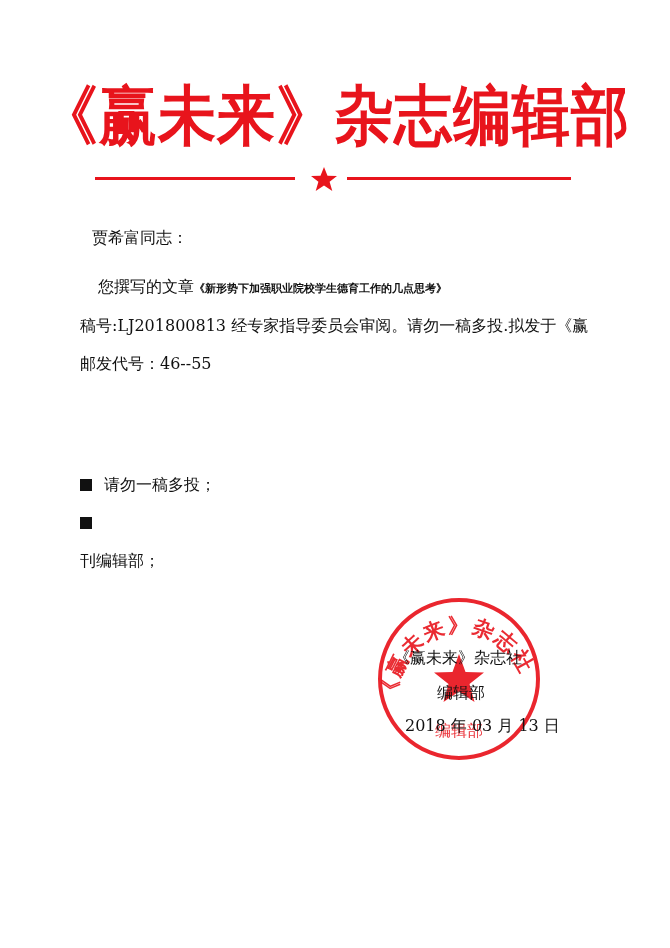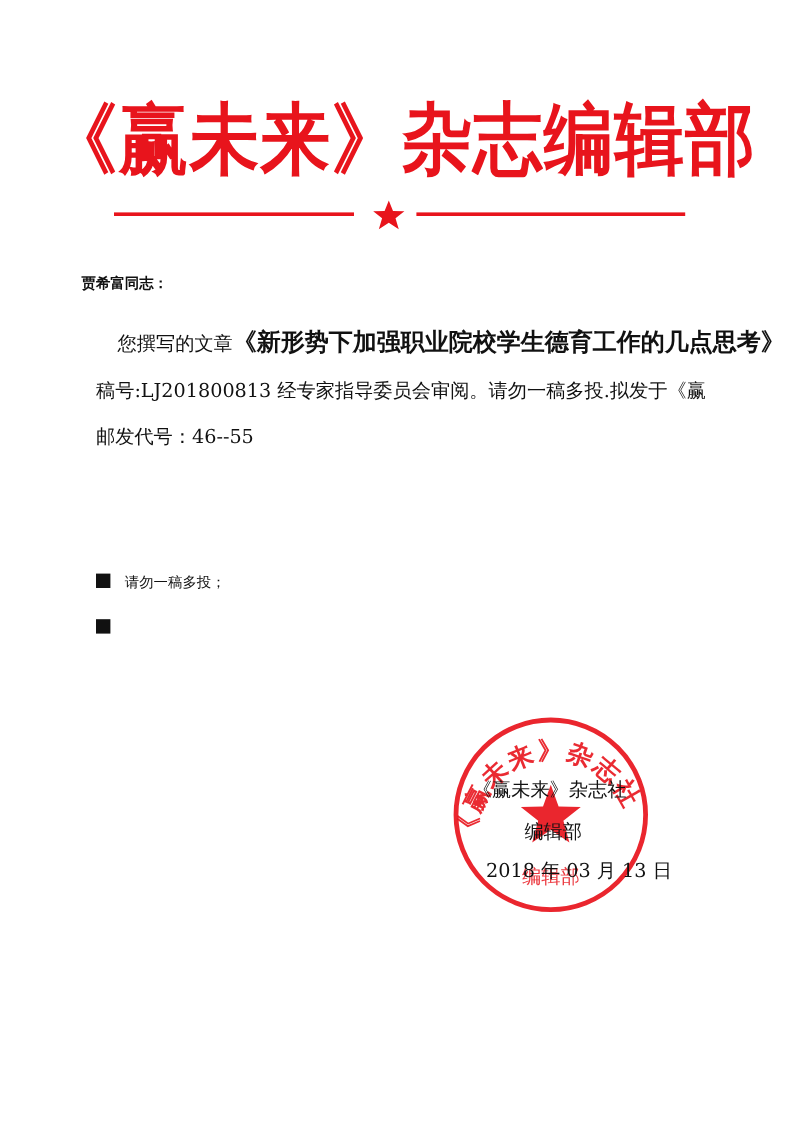--- a/index.html
+++ b/index.html
@@ -11,30 +11,30 @@
     position: absolute; left: 0; top: 76px; width: 670px; text-align: center;
     color: #e8141c; font-family: "DejaVu Sans", "Liberation Sans", sans-serif;
     font-size: 58px; font-weight: bold; letter-spacing: 1px; line-height: 80px;
     transform: scaleY(1.12);
   }
   .rule-row { position: absolute; top: 166px; left: 95px; width: 476px; height: 24px; }
   .rule { position: absolute; top: 11px; height: 3px; background: #e8141c; }
   .rule.left { left: 0; width: 200px; }
   .rule.right { left: 252px; width: 224px; }
   .rule-star { position: absolute; left: 212px; top: 0; width: 34px; height: 26px; }
-  .salutation { position: absolute; left: 68px; top: 228px; font-size: 12px; font-weight: bold; }
+  .salutation { position: absolute; left: 92px; top: 228px; font-size: 16px; }
   .body-text {
     position: absolute; left: 80px; top: 268px; width: 512px; font-size: 16px; line-height: 38px;
     text-align: justify;
   }
-  .body-text .bold { font-family: Liberation Mono, monospace; font-weight: bold; font-size: 20px; }
+  .body-text .bold { font-family: Liberation Serif, serif; font-weight: bold; font-size: 11px; }
   .body-text .line { white-space: nowrap; }
   .body-text .indent { padding-left: 18px; }
   .body-text .center { text-align: left; display: block; }
-  .bullets { position: absolute; left: 80px; top: 466px; width: 512px; font-size: 12px; line-height: 38px; }
+  .bullets { position: absolute; left: 80px; top: 466px; width: 512px; font-size: 16px; line-height: 38px; }
   .bullet-square { display: inline-block; width: 12px; height: 12px; background: #111; margin-right: 12px; vertical-align: -1px; }
   .stamp { position: absolute; left: 376px; top: 596px; width: 166px; height: 166px; }
   .sign { position: absolute; font-size: 16px; color: #111; white-space: nowrap; }
   .sign.s1 { left: 394px; top: 648px; }
   .sign.s2 { left: 437px; top: 683px; }
   .sign.s3 { left: 405px; top: 716px; }
 </style>
 </head>
 <body>
 
@@ -52,20 +52,21 @@
 
 <div class="body-text">
   <div class="line indent"><span>您撰写的文章</span><span class="bold">《新形势下加强职业院校学生德育工作的几点思考》</span></div>
   <div class="line">稿号:LJ201800813 经专家指导委员会审阅。请勿一稿多投.拟发于《赢</div>
   <span class="center">邮发代号：46--55</span>
 </div>
 
 <div class="bullets">
   <div><span class="bullet-square"></span><span>请勿一稿多投；</span></div>
   <div><span class="bullet-square"></span></div>
+  <div>刊编辑部；</div>
 </div>
 
 <svg class="stamp" viewBox="0 0 166 166">
   <defs>
     <path id="arcPath" d="M 22,112 A 64,64 0 1,1 148,112"></path>
   </defs>
   <circle cx="83" cy="83" r="79" fill="none" stroke="#e8141c" stroke-width="4" opacity="0.92"></circle>
   <text font-family="DejaVu Sans, sans-serif" font-size="21" font-weight="bold" fill="#e8141c" opacity="0.9" letter-spacing="2">
     <textPath href="#arcPath" startOffset="3%">《赢未来》杂志社</textPath>
   </text>

